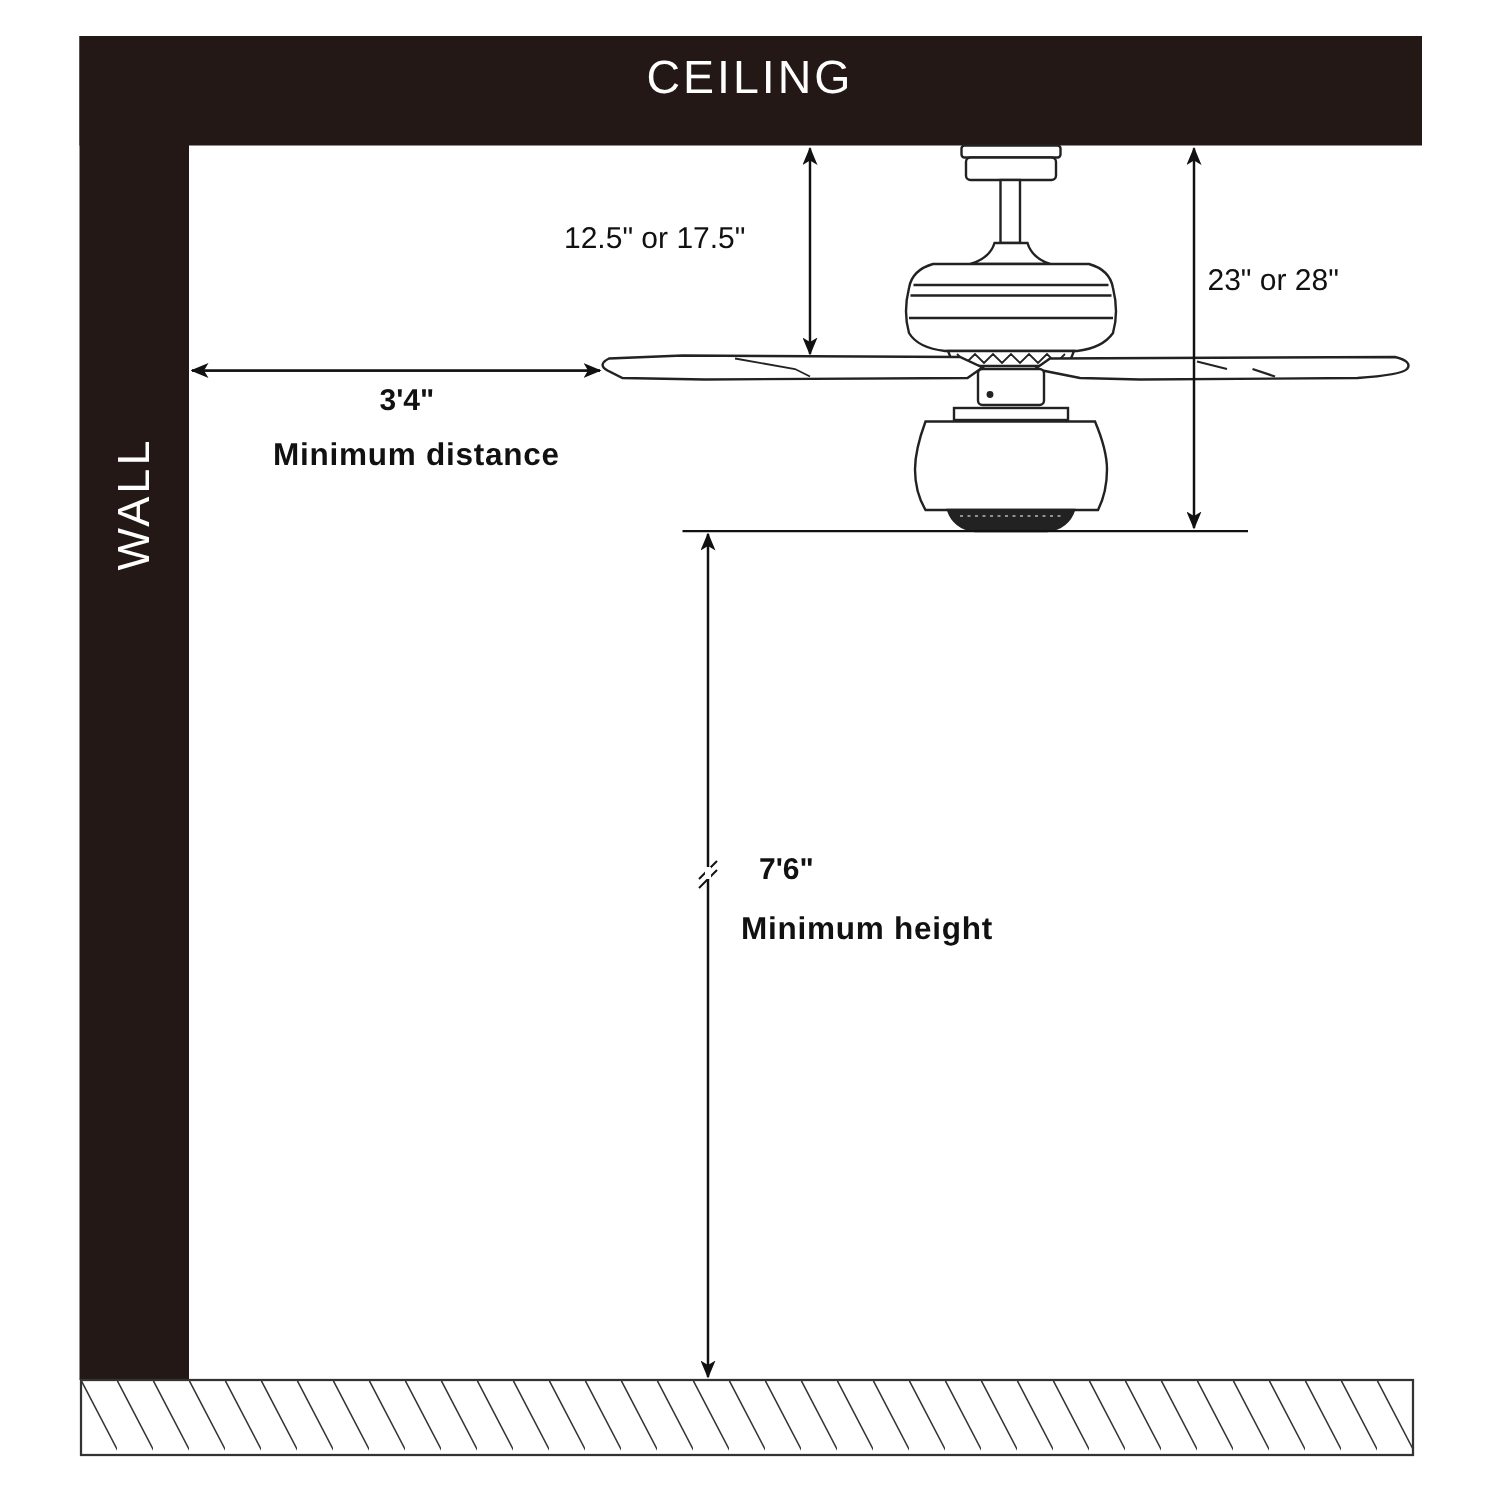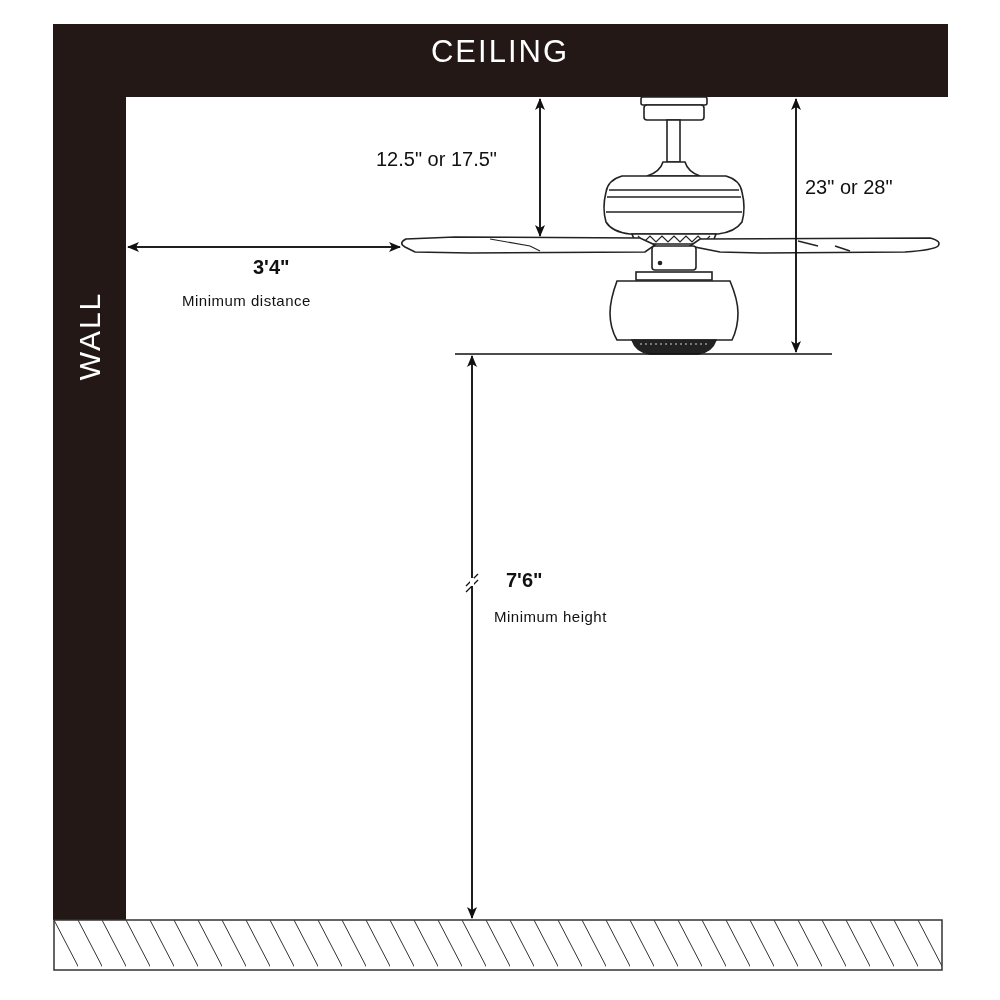--- a/index.html
+++ b/index.html
@@ -4,21 +4,21 @@
   <style>
     html, body { margin: 0; padding: 0; background: #ffffff; }
     body { width: 1000px; height: 1000px; position: relative; overflow: hidden; font-family: "Liberation Sans", sans-serif; }
     .abs { position: absolute; }
     #diagram { position: absolute; left: 0; top: 0; width: 1000px; height: 732px; }
     .label { position: absolute; color: #111111; font-family: "Liberation Sans", sans-serif; white-space: nowrap; }
     .ceiling-text { color: #ffffff; font-size: 31px; letter-spacing: 2px; left: 0; width: 916px; text-align: center; top: 34px; }
     .wall-text { color: #ffffff; font-size: 30px; letter-spacing: 2px; transform: rotate(-90deg); transform-origin: center center; left: 40px; top: 319px; width: 100px; text-align: center; }
     .dim-bold { font-weight: bold; font-size: 20px; }
     .dim-regular { font-size: 20px; }
-    .note { font-size: 15px; letter-spacing: 0.5px; }
+    .note { font-size: 21px; letter-spacing: 0.5px; font-weight: bold; }
   </style>
 </head>
 <body>
 
 <div id="diagram">
 
   <svg class="abs" width="1000" height="1000" viewBox="0 0 1000 1000" style="left:0;top:0;">
     <defs>
       <pattern id="hatch" patternUnits="userSpaceOnUse" width="24" height="50" patternTransform="translate(54,920)">
         <line x1="0" y1="0" x2="26" y2="50" stroke="#333" stroke-width="1"></line>

